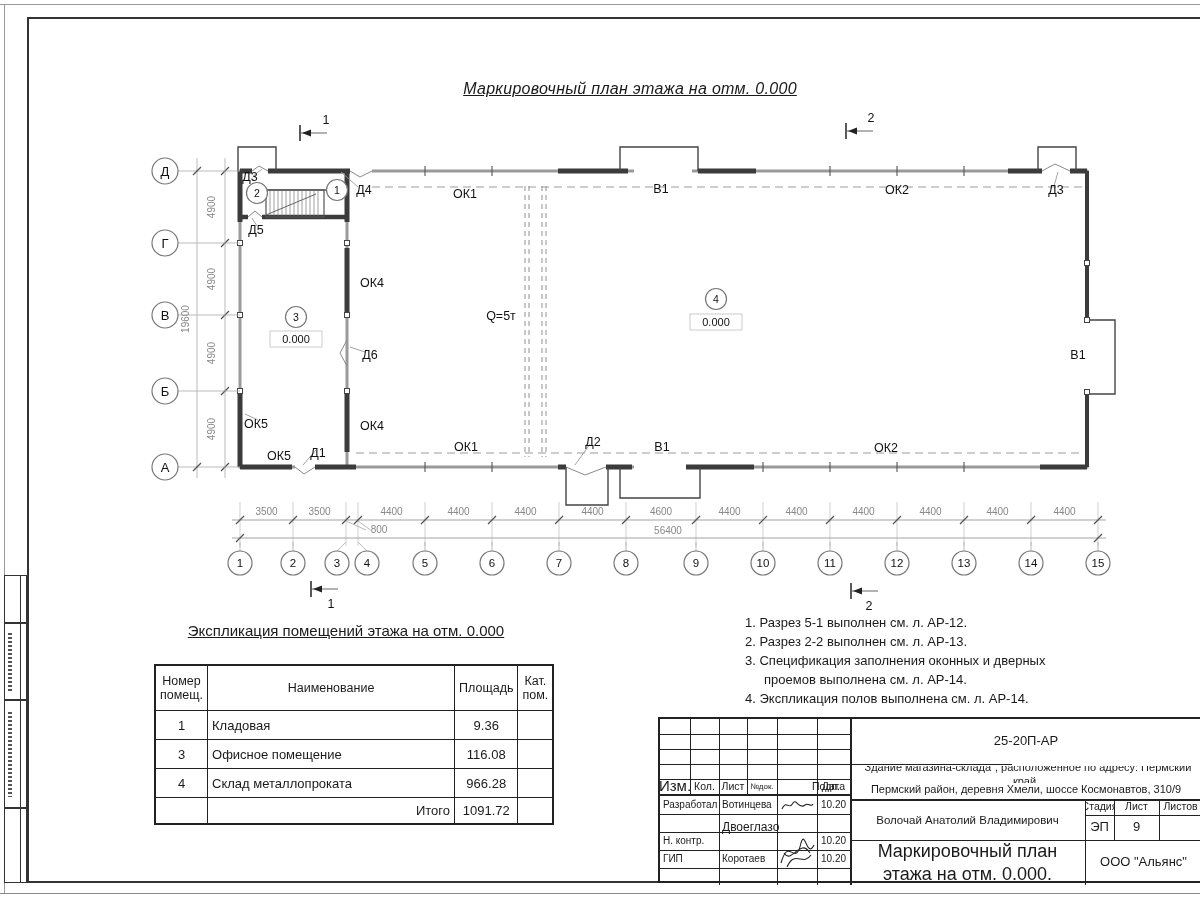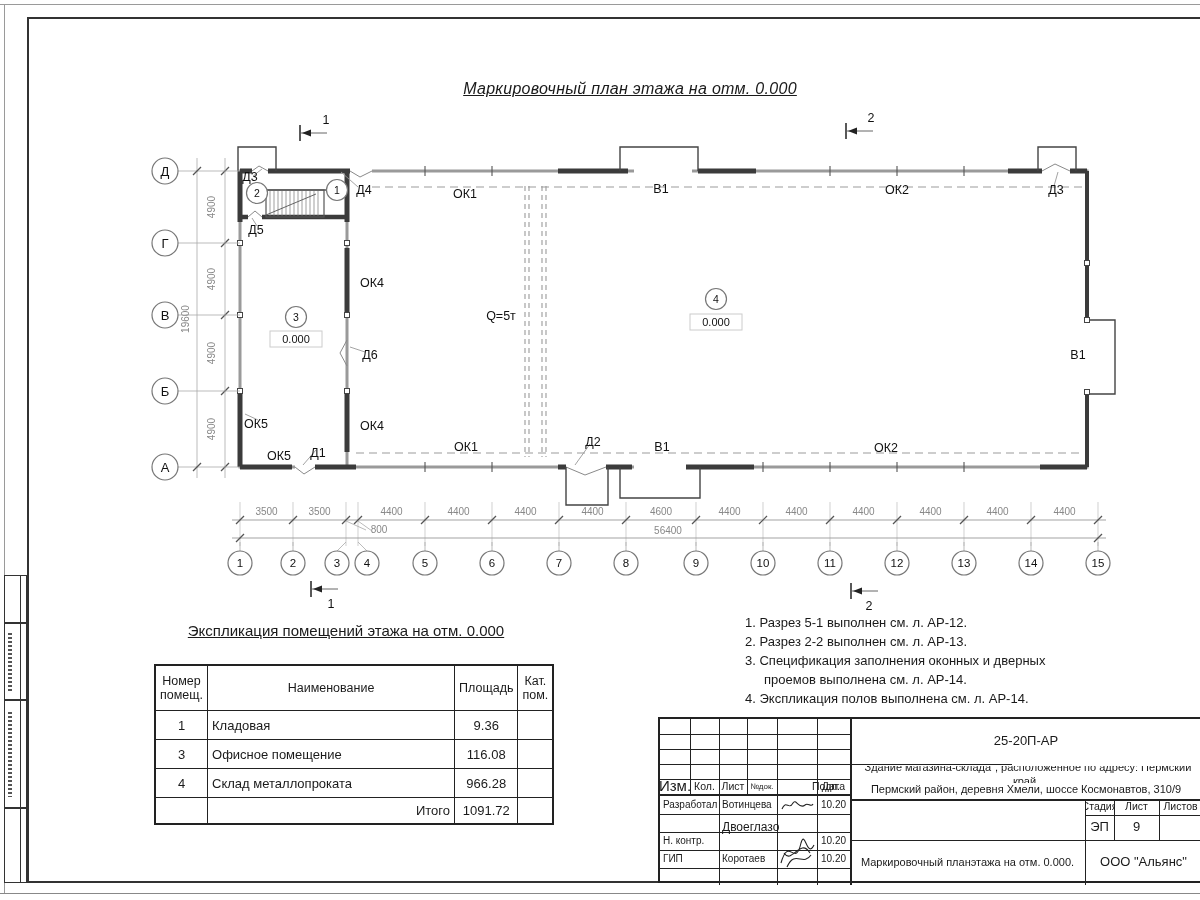--- a/index.html
+++ b/index.html
@@ -406,21 +406,22 @@
     <svg class="abs" style="left:119px;top:78px;" width="36" height="16" viewBox="0 0 36 16">
         <path d="M3,12 C7,2 10,14 14,6 C17,1 20,13 26,8 C29,5 32,11 34,7" stroke="#222" fill="none" stroke-width="1.1"></path>
       </svg>
     <svg class="abs" style="left:117px;top:110px;" width="40" height="42" viewBox="0 0 40 42">
         <path d="M4,34 C12,6 18,40 24,14 C28,0 30,30 37,16 M7,24 C15,36 23,8 33,24 M10,38 C18,20 26,38 34,26" stroke="#222" fill="none" stroke-width="1.1"></path>
       </svg>
 
     <div class="cell" style="left:190px;top:0;width:352px;height:45px;font-size:13px;">25-20П-АР</div>
     <div class="cell" style="left:190px;top:47px;width:352px;height:17px;font-size:11px;">"Здание магазина-склада", расположенное по адресу: Пермский край,</div>
     <div class="cell" style="left:190px;top:62px;width:352px;height:17px;font-size:11px;">Пермский район, деревня Хмели, шоссе Космонавтов, 310/9</div>
-    <div class="cell" style="left:190px;top:121px;width:235px;height:45px;font-size:11px;flex-direction:row;">
+    <div class="cell" style="left:190px;top:82px;width:235px;height:39px;font-size:11.5px;">Волочай Анатолий Владимирович</div>
+    <div class="cell" style="left:190px;top:121px;width:235px;height:45px;font-size:18px;flex-direction:column;">
       <span>Маркировочный план</span>
       <span>этажа на отм. 0.000.</span>
     </div>
     <div class="cell" style="left:425px;top:80px;width:29px;height:16px;font-size:10.5px;">Стадия</div>
     <div class="cell" style="left:454px;top:80px;width:45px;height:16px;font-size:10.5px;">Лист</div>
     <div class="cell" style="left:499px;top:80px;width:43px;height:16px;font-size:10.5px;">Листов</div>
     <div class="cell" style="left:425px;top:96px;width:29px;height:25px;font-size:13px;">ЭП</div>
     <div class="cell" style="left:454px;top:96px;width:45px;height:25px;font-size:13px;">9</div>
     <div class="cell" style="left:499px;top:96px;width:43px;height:25px;font-size:13px;"></div>
     <div class="cell" style="left:425px;top:121px;width:117px;height:45px;font-size:13px;">ООО "Альянс"</div>

